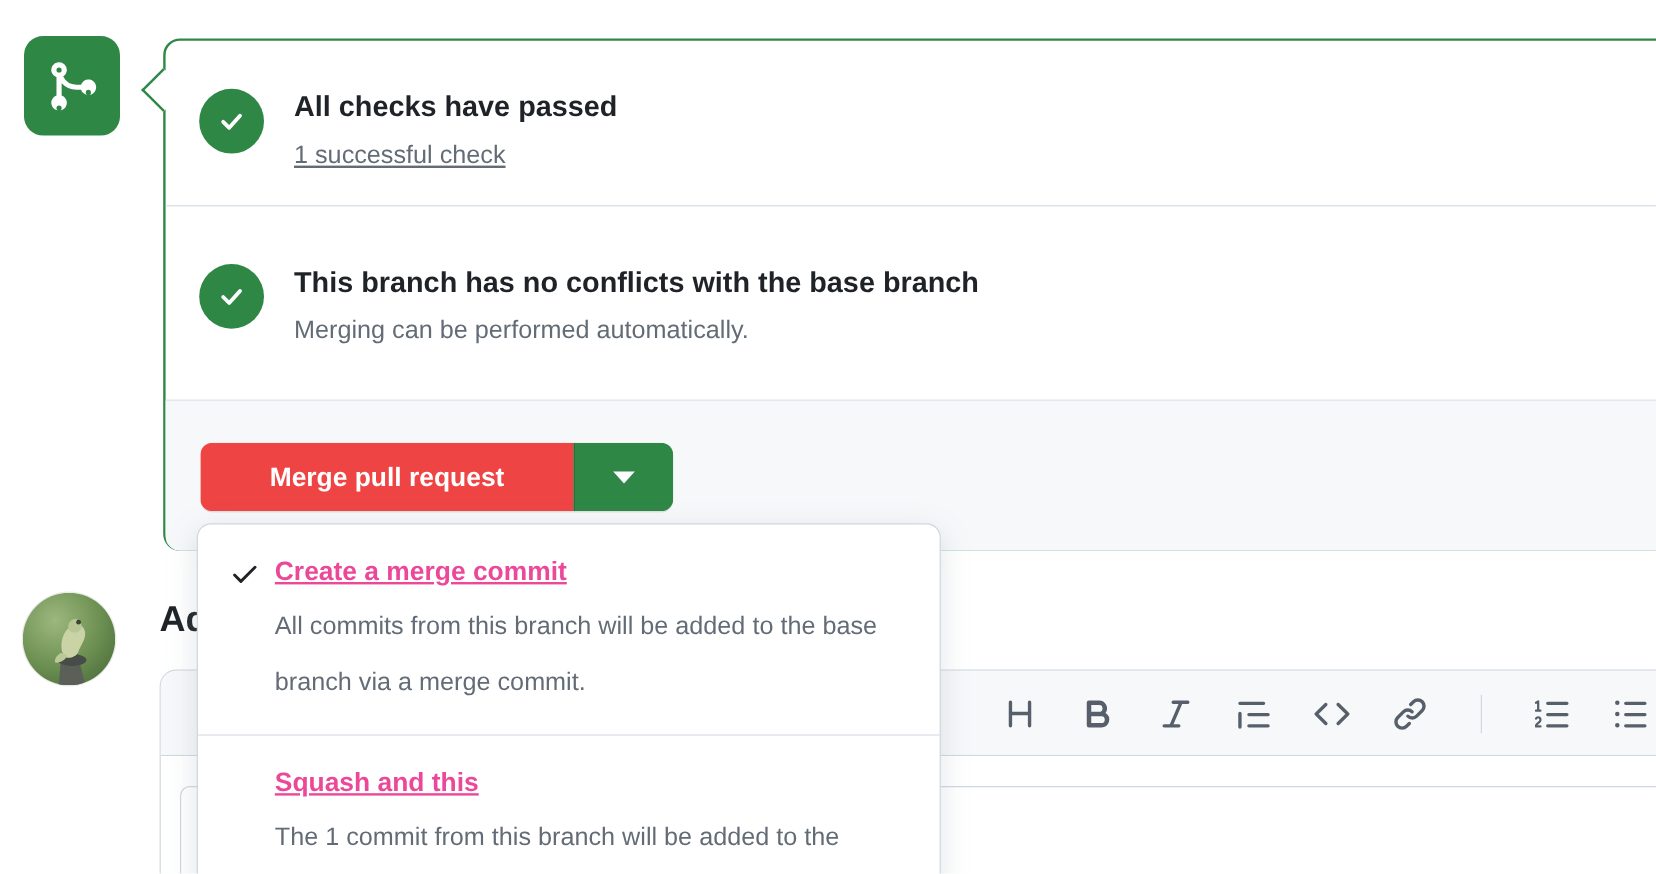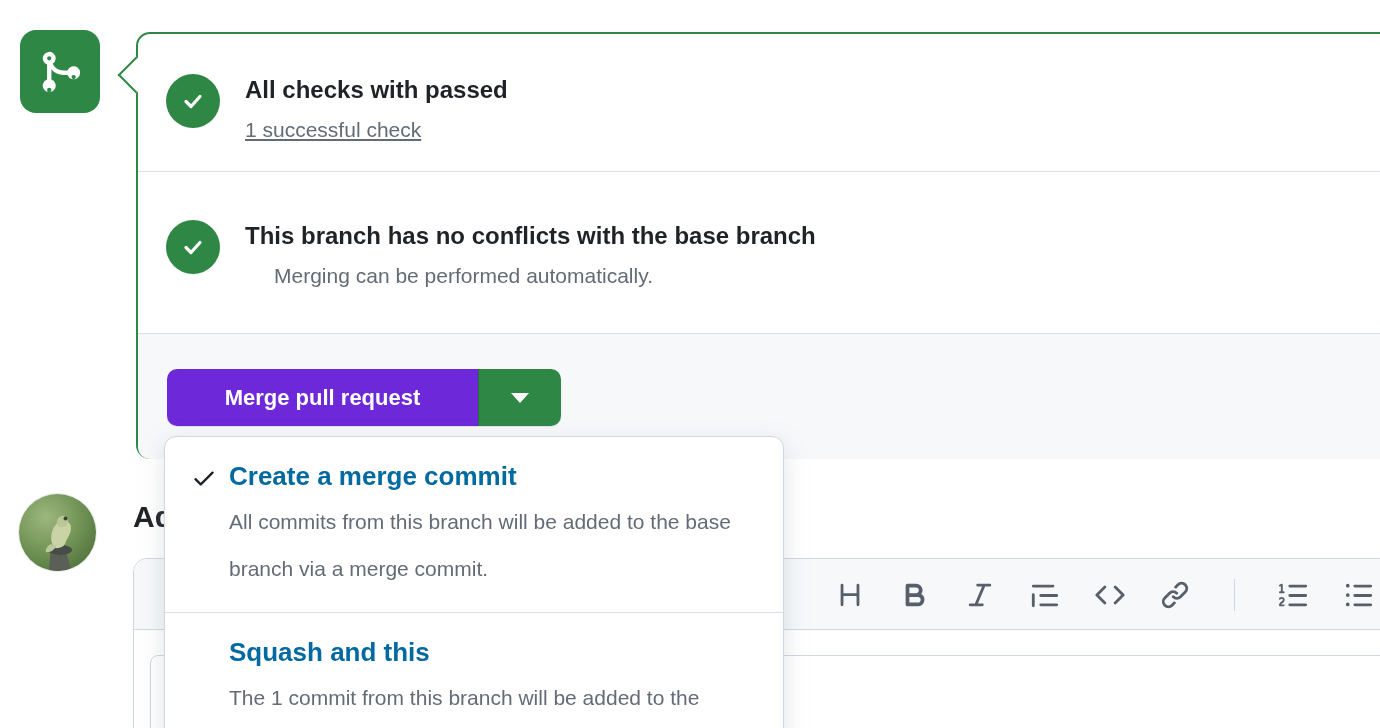--- a/index.html
+++ b/index.html
@@ -18,27 +18,27 @@
           border-left:2px solid #2f8746; border-bottom:2px solid #2f8746; transform:rotate(45deg); }
   .sect { position:absolute; left:0; width:100%; }
   .sect-1 { top:0; height:138px; border-bottom:1px solid #d8dee4; }
   .sect-2 { top:138px; height:162px; border-bottom:1px solid #d8dee4; }
   .check-circle { position:absolute; left:28px; width:54px; height:54px; border-radius:50%;
                   background:#2f8746; display:flex; align-items:center; justify-content:center; }
   .c1 { top:40px; } .c2 { top:48px; }
   .sect-title { position:absolute; left:107px; font-size:24px; font-weight:bold; color:#1f2328; }
   .sect-sub   { position:absolute; left:107px; font-size:21px; color:#636c76; }
   .t1 { top:42px; } .s1 { top:84px;text-decoration:underline; }
-  .t2 { top:50px; } .s2 { top:92px;margin-left:29px; }
+  .t2 { top:50px; } .s2 { top:92px; }
 
   .merge-footer { position:absolute; left:0; top:300px; width:100%; height:125px;
                   background:#f6f8fa; border-radius:0 0 12px 12px; }
   .btn-group { position:absolute; left:29px; top:35px; height:57px; display:flex;
                border-radius:10px; overflow:hidden; box-shadow:0 1px 0 rgba(27,31,36,0.1); }
-  .btn-main { width:311px; background:#6d28d9; color:#fff; font-size:22px; font-weight:bold;
+  .btn-main { width:311px; background:#ef4444; color:#fff; font-size:22px; font-weight:bold;
               border:none; display:flex; align-items:center; justify-content:center; cursor:pointer;
               font-family:"Liberation Sans", sans-serif; }
   .btn-dd { width:83px; background:#2f8746; border:none; border-left:1px solid #276d36;
             display:flex; align-items:center; justify-content:center; cursor:pointer; }
   .caret { width:0; height:0; border-left:9px solid transparent; border-right:9px solid transparent;
            border-top:10px solid #fff; }
   .also-line { position:absolute; left:444px; top:50px; font-size:21px; white-space:nowrap; color:#1f2328; }
   .also-line a { color:#0969da; text-decoration:underline; text-underline-offset:5px; cursor:pointer; }
 
   
@@ -57,21 +57,21 @@
                       background:#fff; border:1px solid #d0d7de; border-radius:8px; resize:none;
                       font-family:"Liberation Sans", sans-serif; font-size:21px; padding:14px; }
 
   
   .dropdown { position:absolute; left:164px; top:436px; width:620px; height:340px;
               background:#fff; border:1px solid #d0d7de; border-radius:12px;
               box-shadow:0 8px 24px rgba(140,149,159,0.25); z-index:10; }
   .dd-item { position:relative; padding:24px 28px 20px 64px; cursor:pointer; }
   .dd-item + .dd-item { border-top:1px solid #d8dee4; }
   .dd-check { position:absolute; left:26px; top:28px; }
-  .dd-title { font-size:26px; font-weight:bold; line-height:30px; color:#0369a1; }
+  .dd-title { font-size:22px; font-weight:bold; line-height:30px; color:#ec4899;text-decoration:underline; }
   .dd-desc  { font-size:21px; line-height:47px; color:#636c76; margin-top:7px; max-width:512px; }
 
   svg { display:block; }
 </style>
 </head>
 <body>
 
 <div class="stage">
 
   <div class="badge">
@@ -82,21 +82,21 @@
 
   <div class="merge-box">
     <div class="tail"></div>
 
     <div class="sect sect-1">
       <div class="check-circle c1">
         <svg width="30" height="30" viewBox="0 0 30 30">
             <polyline points="8,15.5 13,20.5 22,10.5" fill="none" stroke="#fff" stroke-width="3.2" stroke-linecap="round" stroke-linejoin="round"></polyline>
           </svg>
       </div>
-      <div class="sect-title t1">All checks with passed</div>
+      <div class="sect-title t1">All checks have passed</div>
       <div class="sect-sub s1">1 successful check</div>
     </div>
 
     <div class="sect sect-2">
       <div class="check-circle c2">
         <svg width="30" height="30" viewBox="0 0 30 30">
             <polyline points="8,15.5 13,20.5 22,10.5" fill="none" stroke="#fff" stroke-width="3.2" stroke-linecap="round" stroke-linejoin="round"></polyline>
           </svg>
       </div>
       <div class="sect-title t2">This branch has no conflicts with the base branch</div>

